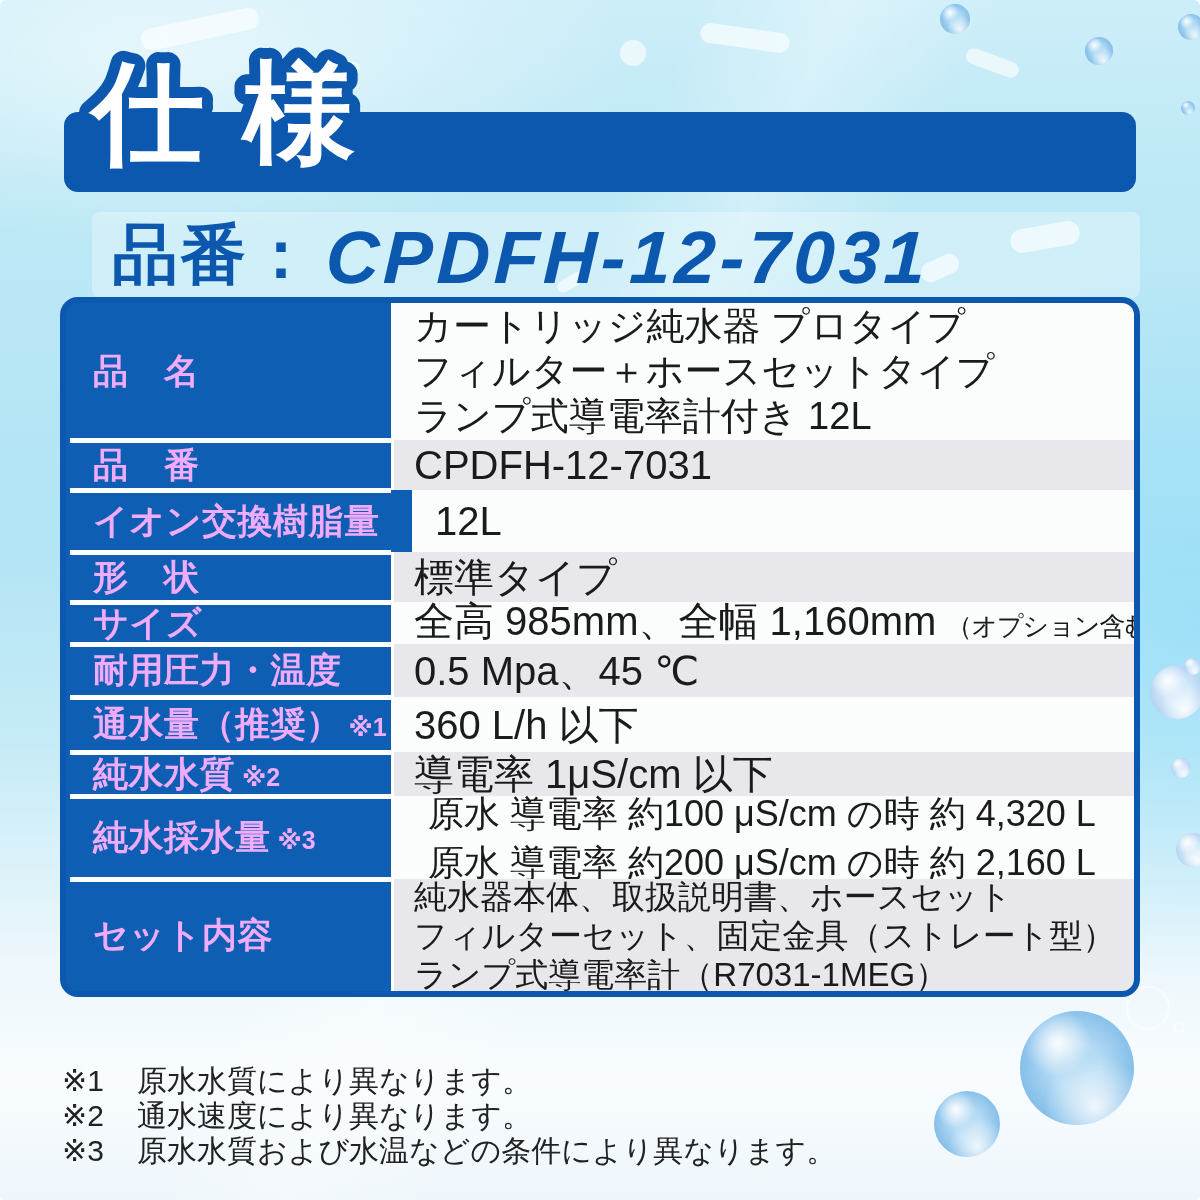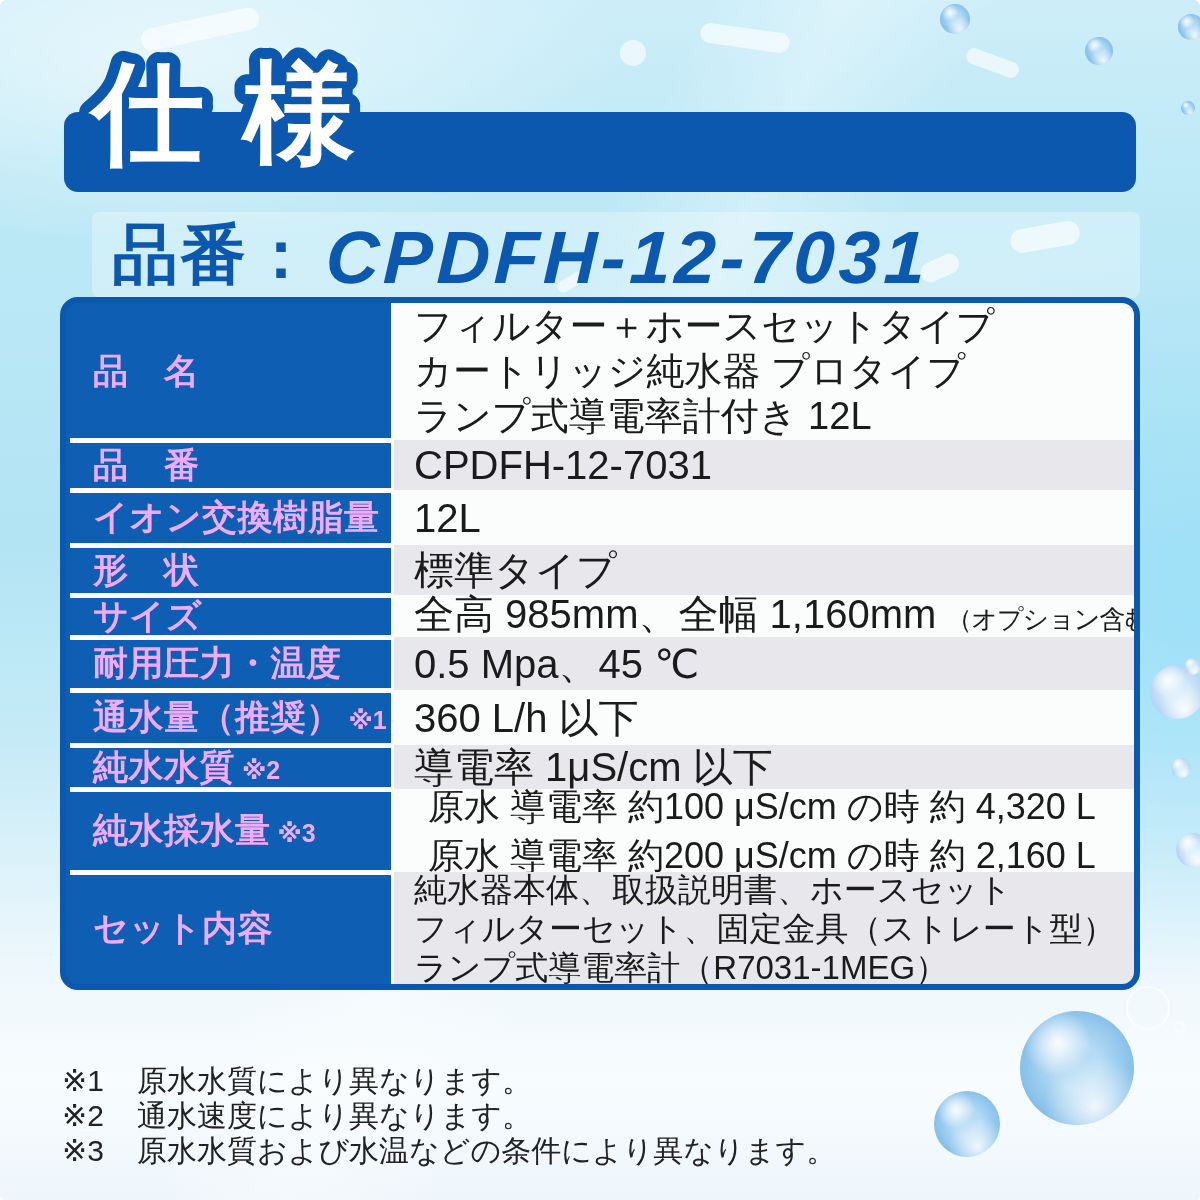--- a/index.html
+++ b/index.html
@@ -123,36 +123,36 @@
   </div>
 
   <div class="spec-table" id="spec-rows">
       <div class="row r0" style="height: 137px;">
         <div class="cell-label">
           <div class="labwrap">
             <span class="lab">品　名</span>
           </div>
         </div>
         <div class="cell-value">
+          <div class="vline">カートリッジ純水器 プロタイプ</div>
           <div class="vline">フィルター＋ホースセットタイプ</div>
-          <div class="vline">カートリッジ純水器 プロタイプ</div>
           <div class="vline">ランプ式導電率計付き 12L</div>
         </div>
       </div>
       <div class="row r1 alt" style="height: 50px;">
         <div class="cell-label">
           <div class="labwrap">
             <span class="lab">品　番</span>
           </div>
         </div>
         <div class="cell-value">
           <div class="vline">CPDFH-12-7031</div>
         </div>
       </div>
-      <div class="row r2" style="height: 55px;">
+      <div class="row r2" style="height: 62px; gap: 21px;">
         <div class="cell-label">
           <div class="labwrap">
             <span class="lab">イオン交換樹脂量</span>
           </div>
         </div>
         <div class="cell-value">
           <div class="vline">12L</div>
         </div>
       </div>
       <div class="row r3 alt" style="height: 50px;">

